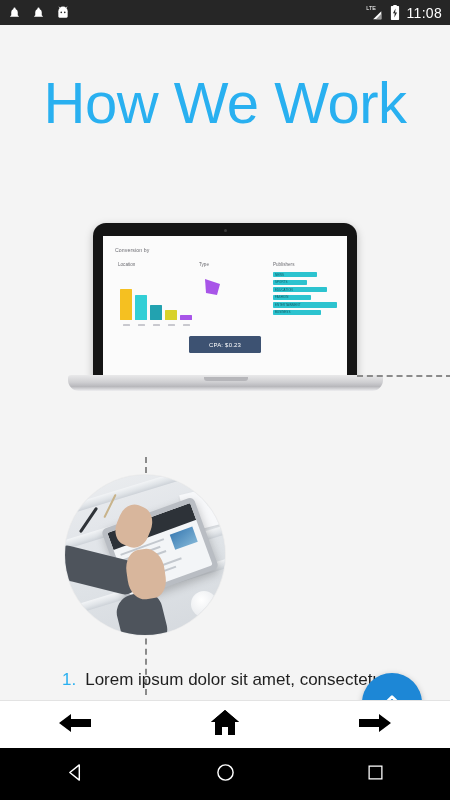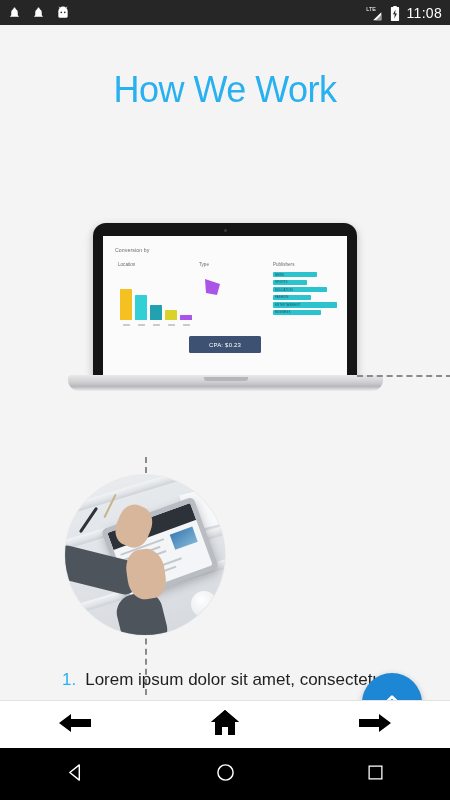--- a/index.html
+++ b/index.html
@@ -11,33 +11,33 @@
   }
   #app { position:relative; width:450px; height:800px; background:#f4f4f4; }
 
   
   .statusbar{
     position:absolute; top:0; left:0; width:450px; height:25px;
     background:#262626; display:flex; align-items:center;
     padding:0 8px; color:#fff;
   }
   .sb-left{ display:flex; align-items:center; gap:11px; }
-  .sb-right{ margin-left:auto; display:flex; align-items:flex-end; gap:7px; }
+  .sb-right{ margin-left:auto; display:flex; align-items:flex-start; gap:7px; }
   .sb-time{ font-size:14px; letter-spacing:.3px; color:#fff; }
   .icon-svg{ display:block; }
 
   
   .content{
     position:absolute; top:25px; left:0; width:450px; height:675px;
     background:#f4f4f4; overflow:hidden;
   }
 
   .page-title{
     text-align:center;
-    font-size:36px;
+    font-size:58px;
     font-weight:400;
     letter-spacing:-0.5px;
     color:#29b0f0;
     margin-top:44px;
   }
 
   
   .laptop-wrap{ position:absolute; left:0; top:170px; width:450px; height:220px; }
   .laptop-body{
     position:absolute; left:93px; top:28px; width:264px; height:156px;

